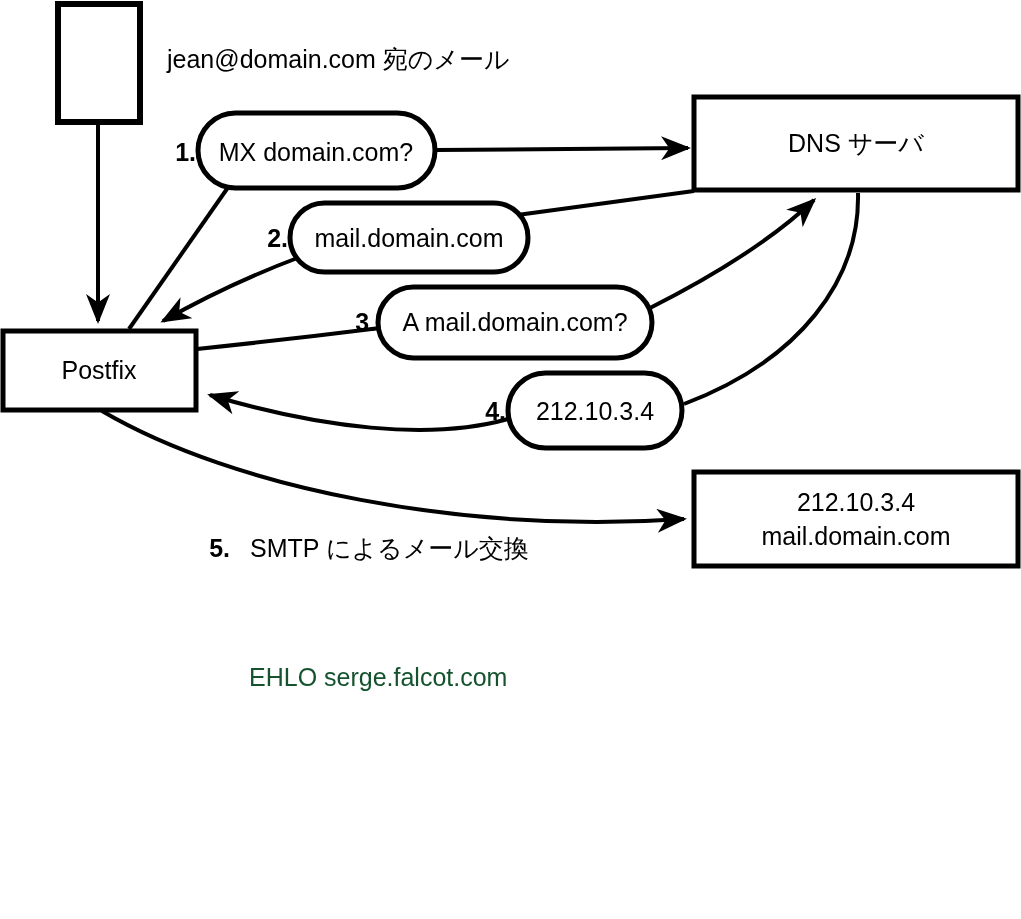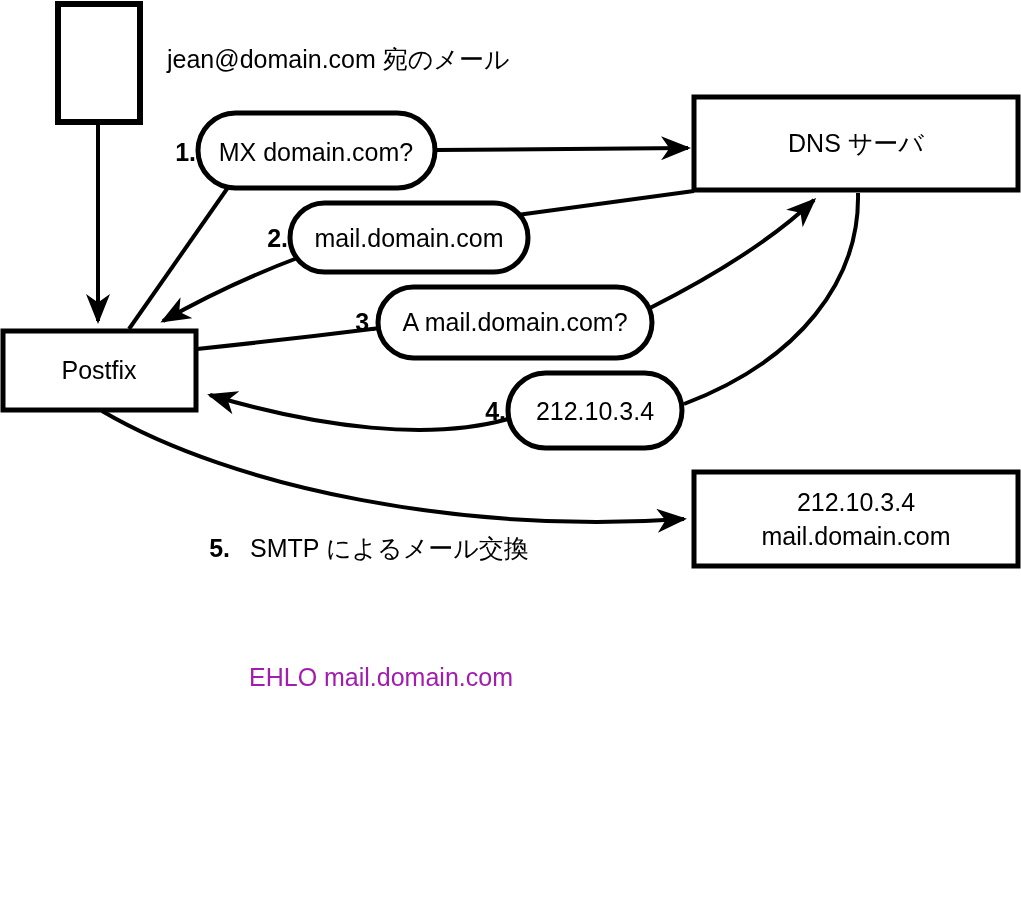--- a/index.html
+++ b/index.html
@@ -1,18 +1,18 @@
 <!DOCTYPE html>
 <html><head>
 <meta charset="utf-8">
 <style>
   html,body{margin:0;padding:0;background:#ffffff;}
   #stage{
     position:relative;width:1021px;height:692px;background:#ffffff;
-    font-family:"Liberation Sans","DejaVu Sans",sans-serif;color:#a21caf;
+    font-family:"Liberation Sans","DejaVu Sans",sans-serif;color:#14532d;
     overflow:hidden;
   }
   #diagram-svg{position:absolute;left:0;top:0;}
   #diagram-svg .shape{fill:#ffffff;stroke:#000000;}
   #diagram-svg .edge{fill:none;stroke:#000000;stroke-width:4;}
   #diagram-svg text{
     font-family:"Liberation Sans","DejaVu Sans",sans-serif;
     font-size:25px;fill:#000000;
   }
   #diagram-svg text.ctr{text-anchor:middle;}
@@ -73,21 +73,21 @@
     <text class="ctr" x="99" y="379">Postfix</text>
     <text class="ctr" x="856" y="152">DNS サーバ</text>
     <text class="ctr" x="856" y="511">212.10.3.4</text>
     <text class="ctr" x="856" y="545">mail.domain.com</text>
 
     <text class="num" x="230" y="557">5.</text>
     <text x="250" y="557">SMTP によるメール交換</text>
   </svg>
 
   <div id="smtp-transcript">
-    <div class="t-line">EHLO mail.domain.com</div>
+    <div class="t-line">EHLO serge.falcot.com</div>
     
     
     
     
     
     
     
     
   </div>
 

